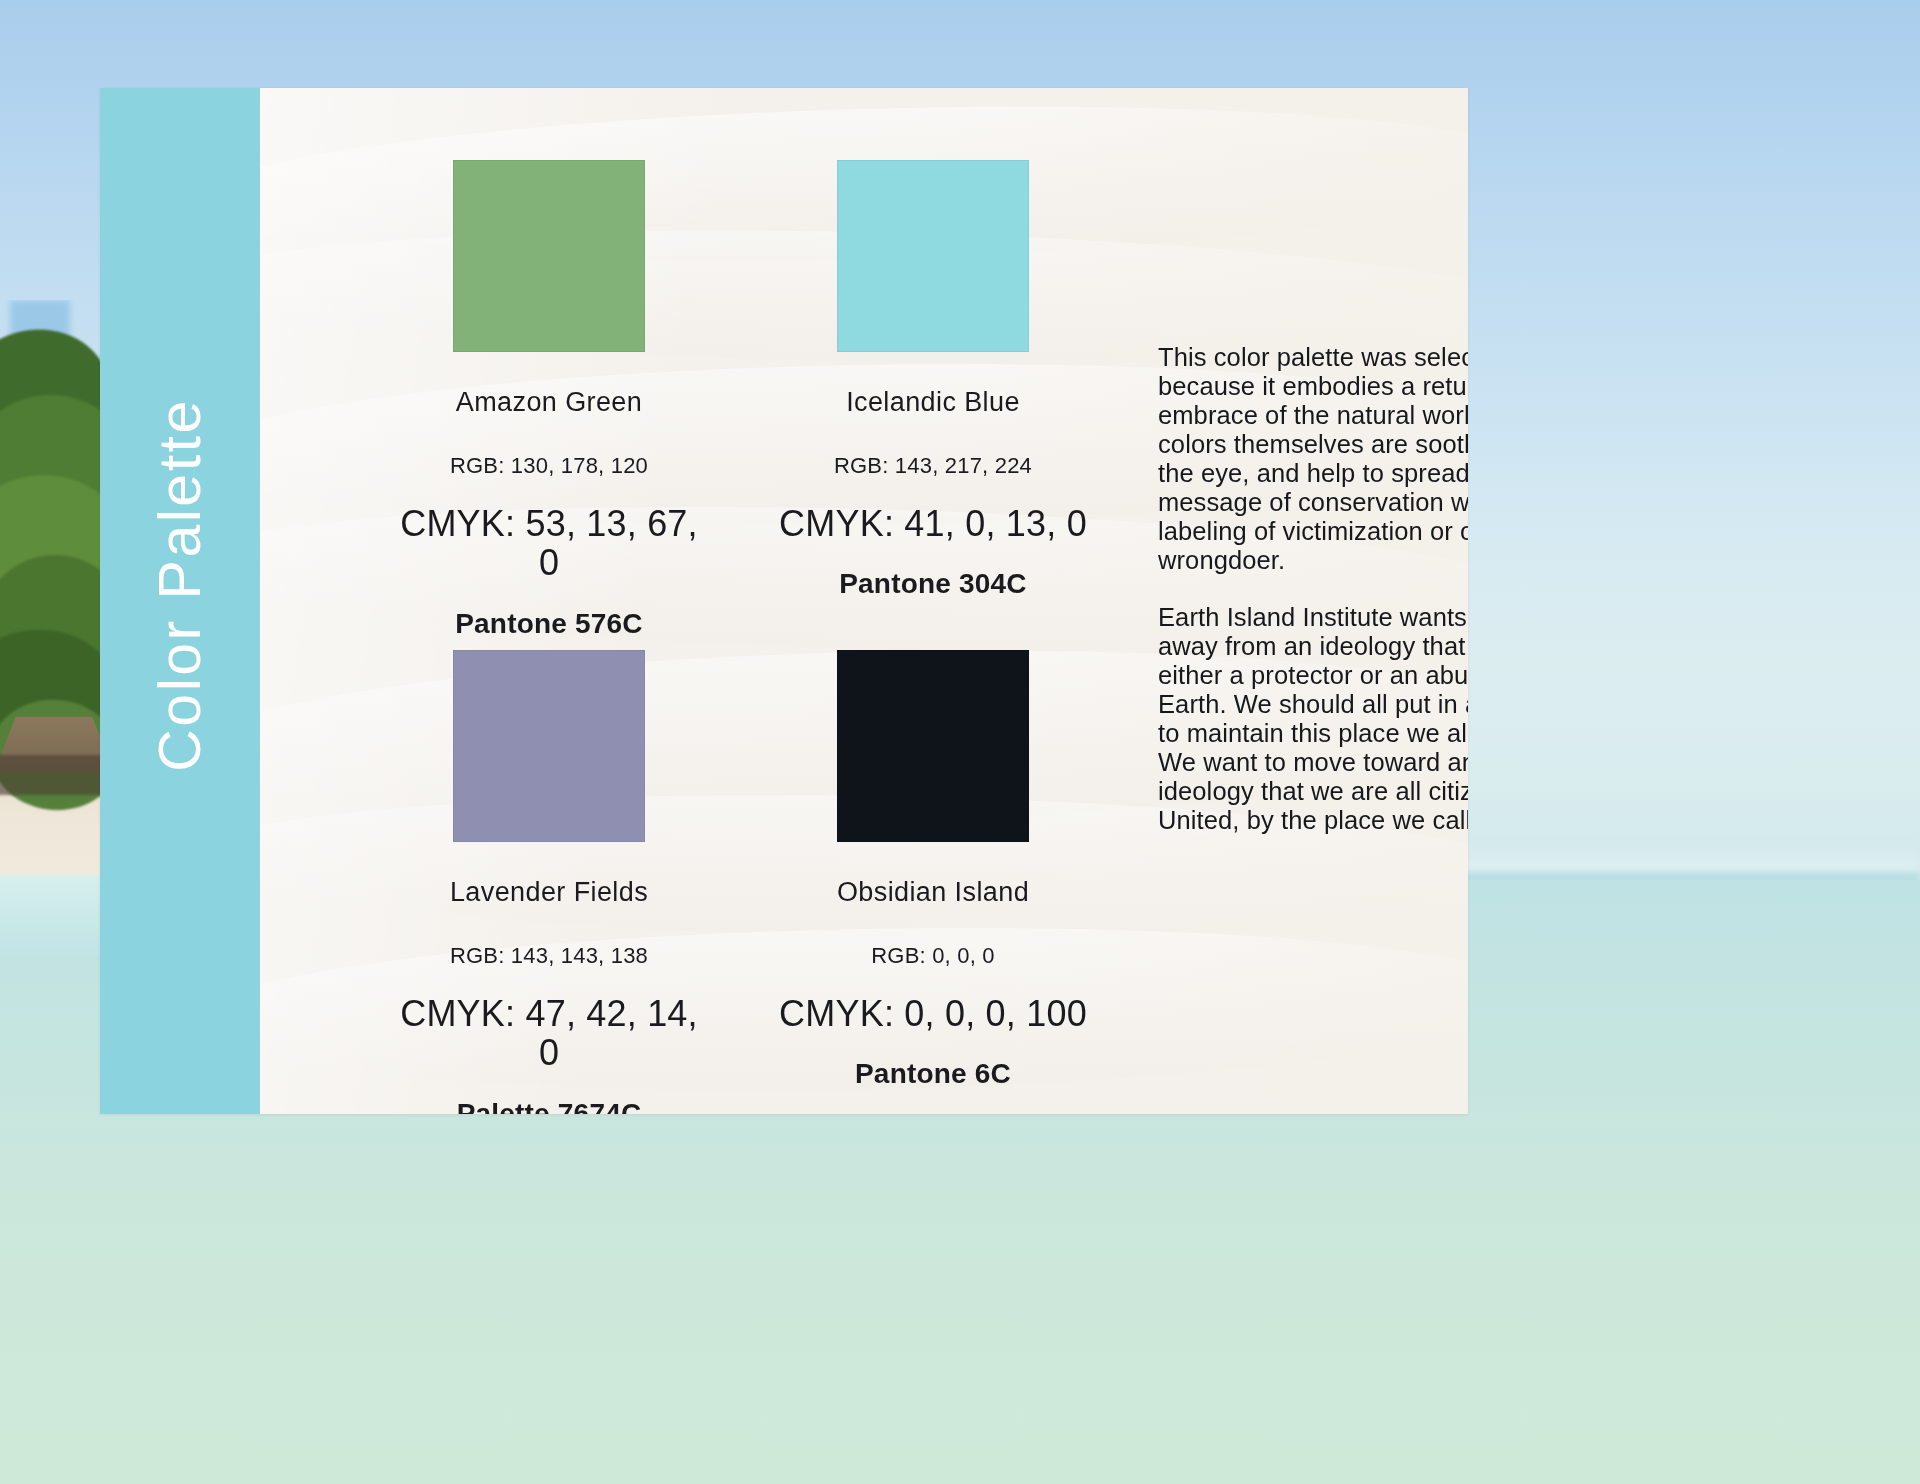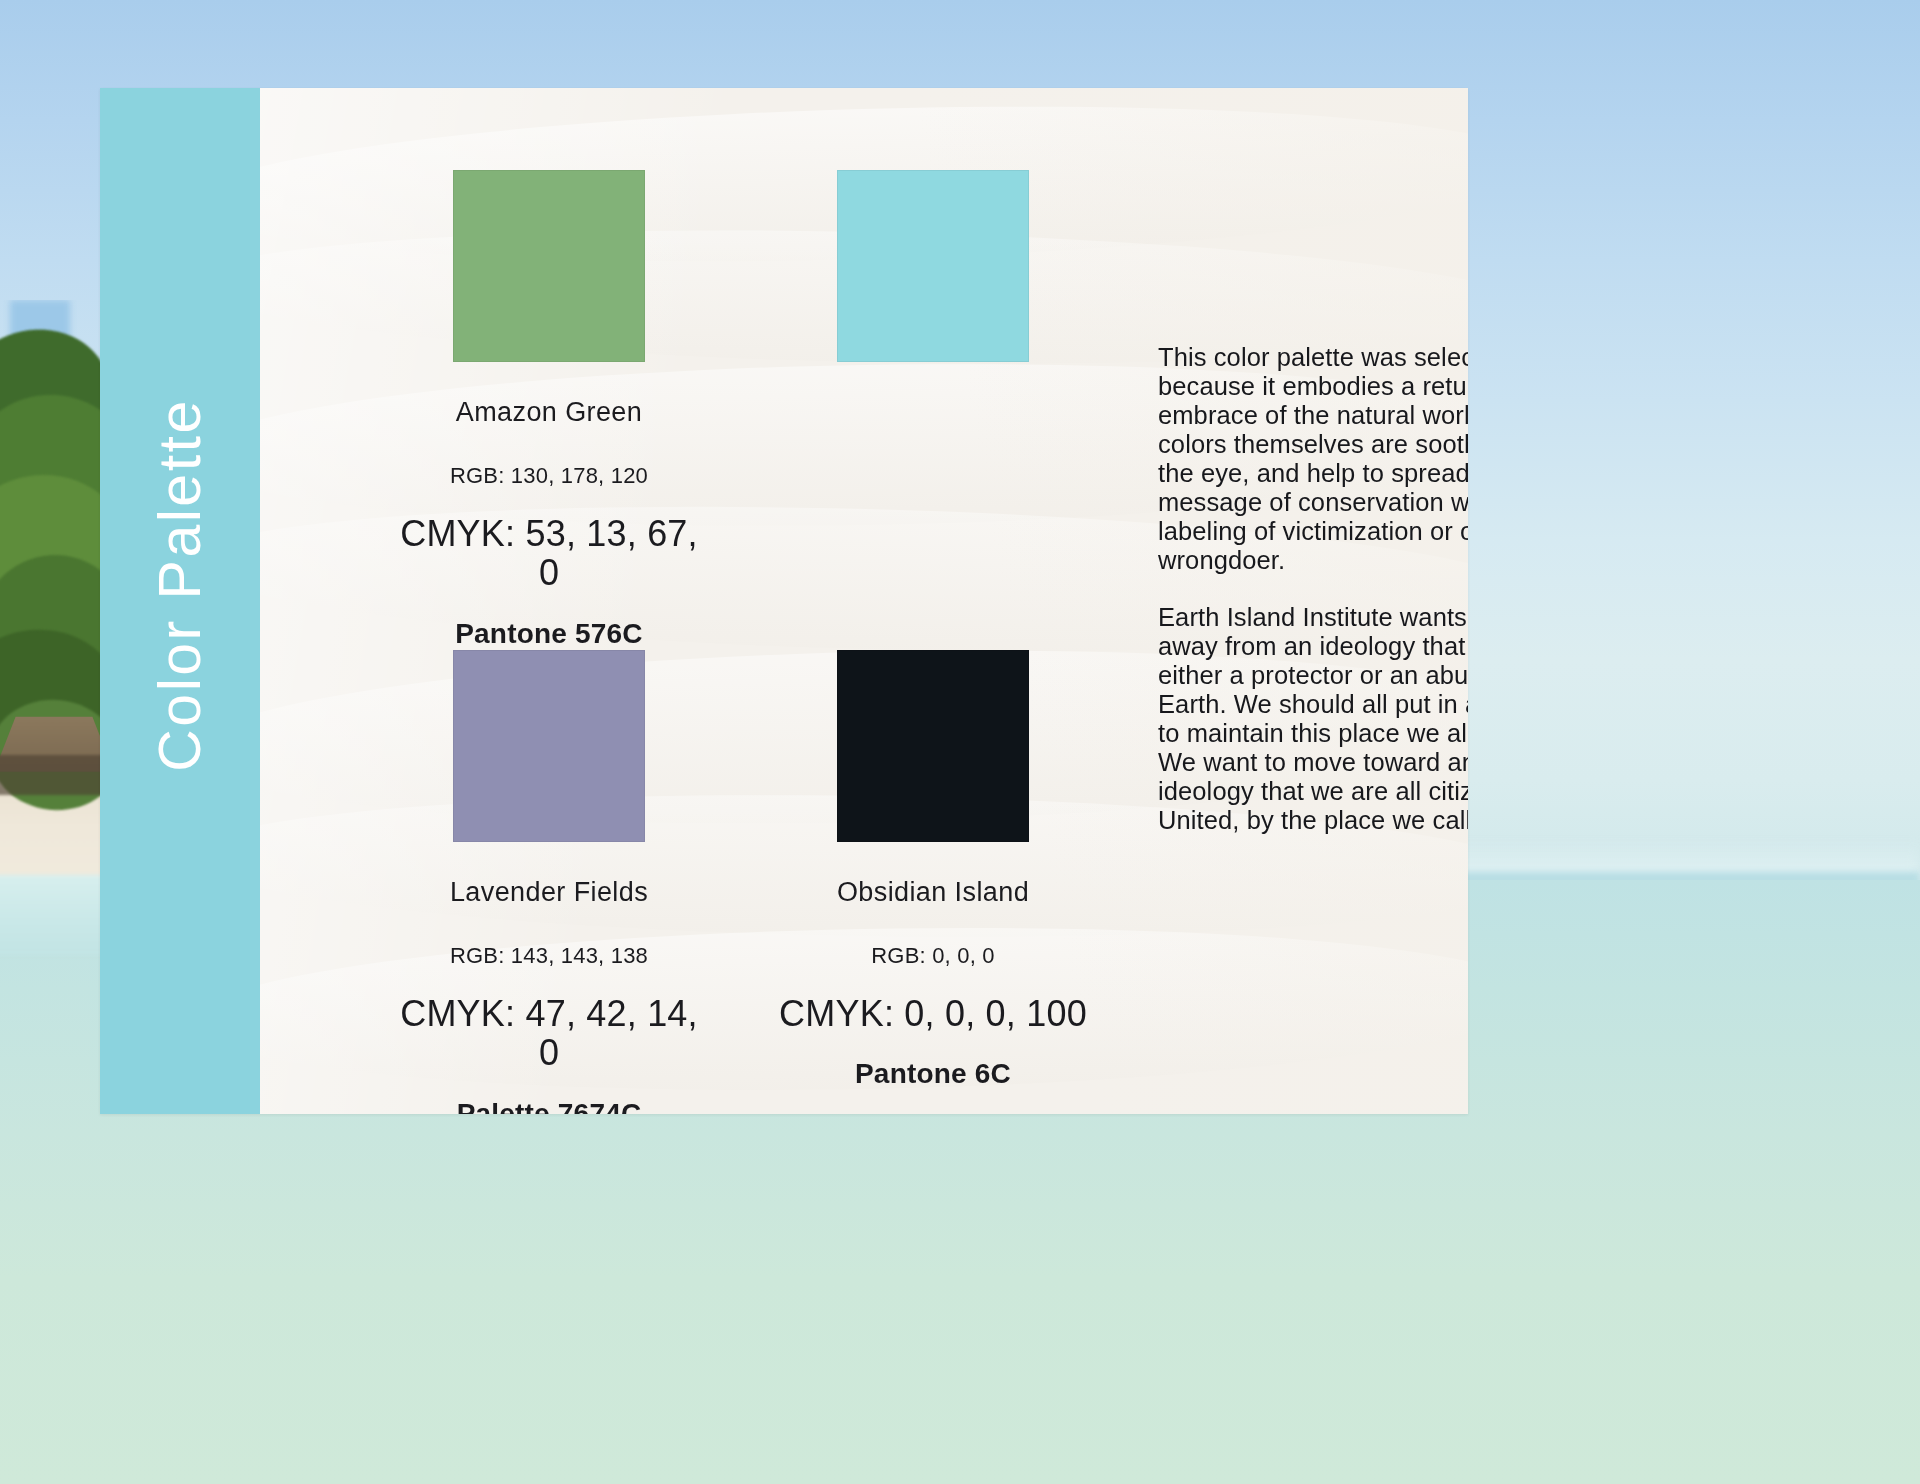--- a/index.html
+++ b/index.html
@@ -128,21 +128,21 @@
       linear-gradient(100deg, rgba(255,255,255,.55) 0%, rgba(255,255,255,0) 35%),
       linear-gradient(260deg, rgba(244,240,233,.6) 0%, rgba(255,255,255,0) 40%);
   }
 
   #inner { position:relative; width:100%; height:100%; }
 
   
   .swatch-col { position:absolute; }
   .col-a { left:127px; }
   .col-b { left:511px; }
-  .row-1 { top:82px; }
+  .row-1 { top:72px; }
   .row-2 { top:562px; }
 
   .chip {
     width:192px; height:192px;
     margin:0 auto;
     border:1px solid rgba(0,0,0,.05);
   }
   .chip-wrap { width:324px; }
   .labels { text-align:center; margin-top:36px; }
   .label-name {
@@ -225,20 +225,26 @@
         <div class="labels">
           <div class="label-name">Amazon Green</div>
           <div class="label-rgb">RGB: 130, 178, 120</div>
           <div class="label-cmyk">CMYK: 53, 13, 67, 0</div>
           <div class="label-pantone">Pantone 576C</div>
         </div>
       </div>
 
       <div class="swatch-col col-b row-1 chip-wrap">
         <div class="chip" style="background-color: rgb(143, 217, 224);"></div>
+        <div class="labels">
+          <div class="label-name">Icelandic Blue</div>
+          <div class="label-rgb">RGB: 143, 217, 224</div>
+          <div class="label-cmyk">CMYK: 41, 0, 13, 0</div>
+          <div class="label-pantone">Pantone 304C</div>
+        </div>
       </div>
 
       <div class="swatch-col col-a row-2 chip-wrap">
         <div class="chip" style="background-color: rgb(143, 143, 178);"></div>
         <div class="labels">
           <div class="label-name">Lavender Fields</div>
           <div class="label-rgb">RGB: 143, 143, 138</div>
           <div class="label-cmyk">CMYK: 47, 42, 14, 0</div>
           <div class="label-pantone">Palette 7674C</div>
         </div>

